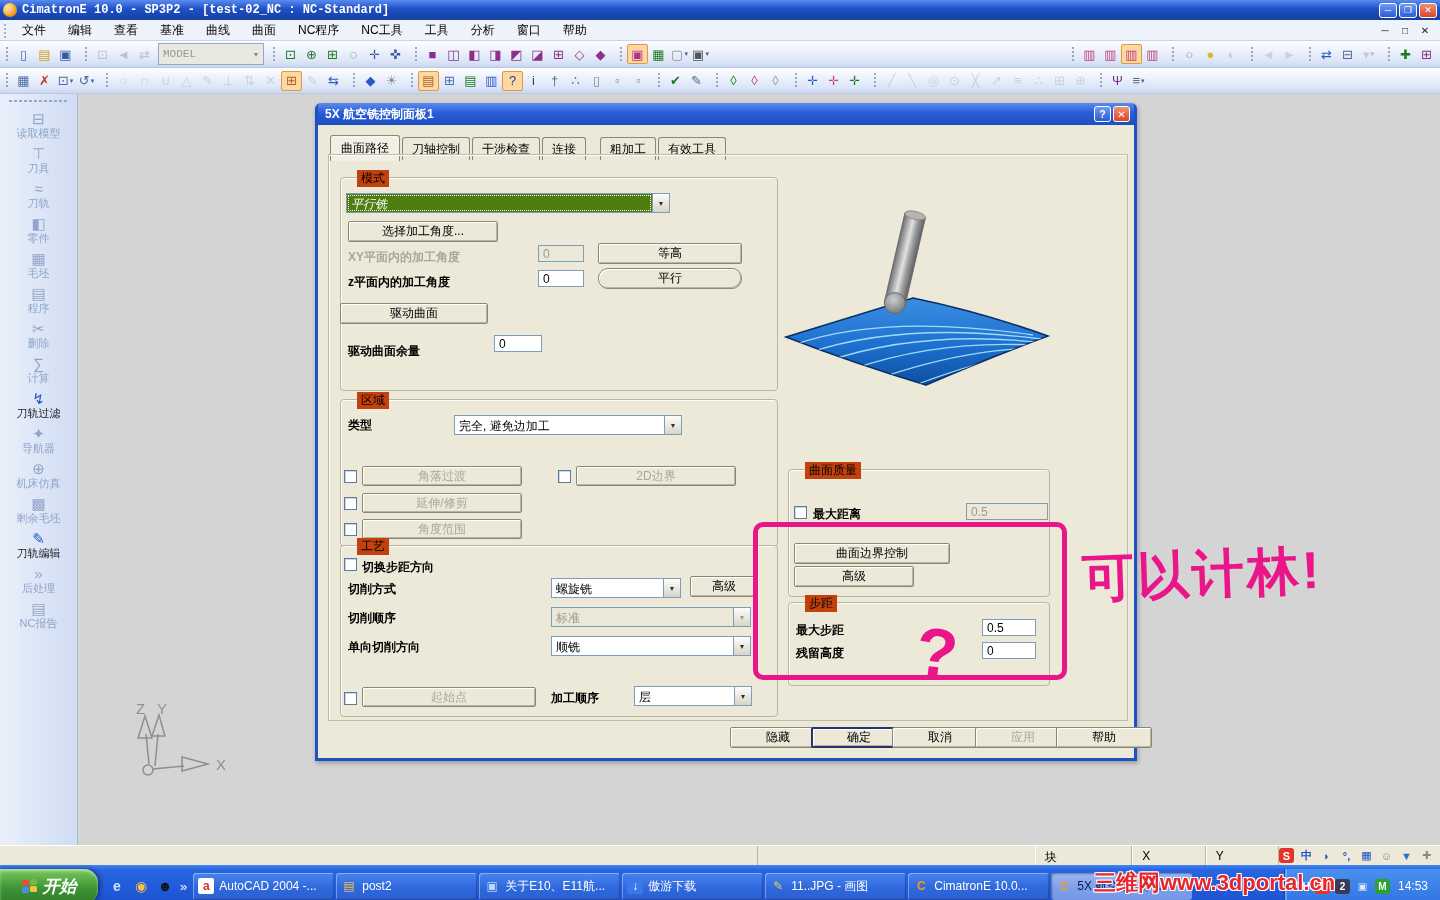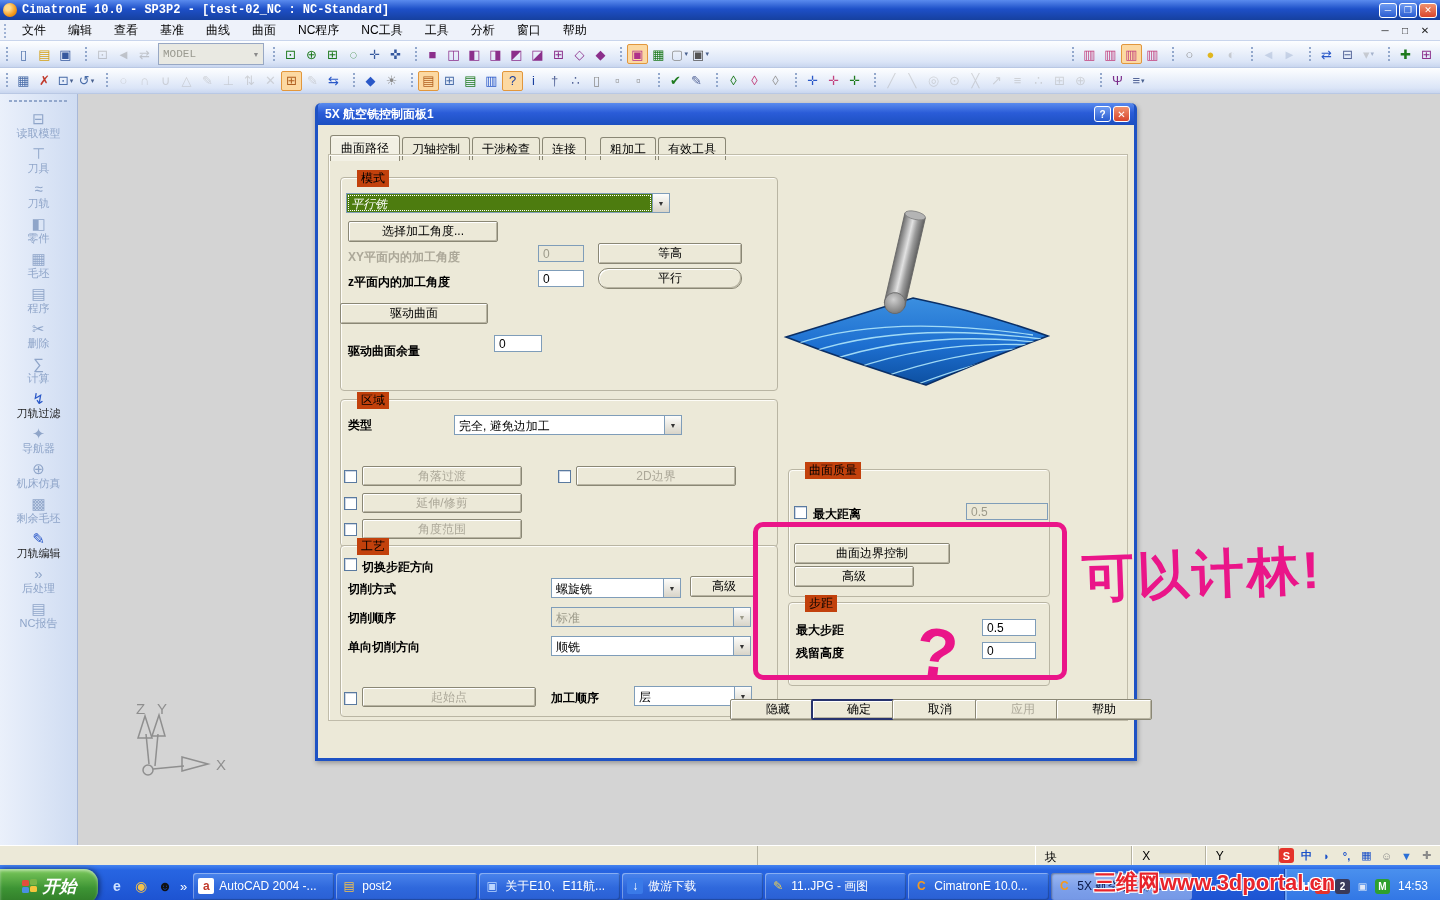--- a/index.html
+++ b/index.html
@@ -126,21 +126,21 @@
   .combo .val { flex:1; padding:2px 4px; white-space:nowrap; overflow:hidden; }
   .combo .arrow { width:17px; border-left:1px solid #7f9db9; background:linear-gradient(180deg,#fdfdfb,#d8d4c8);
     display:flex; align-items:center; justify-content:center; }
   .combo .arrow::after { content:"▼"; font-size:7px; color:#333; }
   .combo.sel .val { background:#4d7c0f; color:#fff; outline:1px dotted #fff; outline-offset:-2px;font-style:italic; }
   .combo.dis { background:#ebe8d7; }
   .combo.dis .val { color:#9c9a8a; }
   .combo.dis .arrow::after { color:#9c9a8a; }
   .cb { position:absolute; width:13px; height:13px; background:#fff; border:1px solid #5a7aa0;
     box-shadow:inset 1px 1px 0 #cdd6e4; }
-  .dfooter .btn { top:596px; width:96px; height:21px; }
+  .dfooter .btn { top:624px; width:96px; height:21px; }
 
   
   .anno-rect { position:absolute; left:753px; top:522px; width:314px; height:158px;
     border:5px solid #ea1589; border-radius:10px; z-index:60; }
   .anno-q { position:absolute; left:916px; top:618px; font-size:68px; font-weight:bold; color:#ea1589;
     transform:rotate(7deg); z-index:60; line-height:1; }
   .anno-text { position:absolute; left:1082px; top:540px; font-size:52px; font-weight:bold; color:#ea1589;
     transform:rotate(-2deg); letter-spacing:3px; white-space:nowrap; z-index:60; }
   .watermark { position:absolute; left:1094px; top:868px; z-index:70; font-size:22px; font-weight:bold; color:#e8242c;
     text-shadow:-1px -1px 0 #fff,1px -1px 0 #fff,-1px 1px 0 #fff,1px 1px 0 #fff; white-space:nowrap; }

